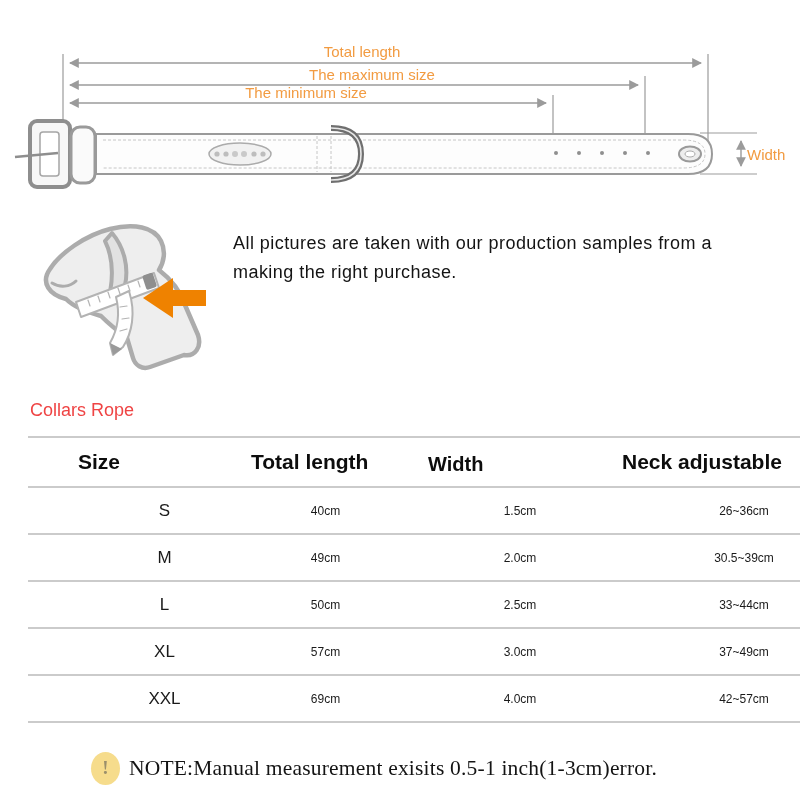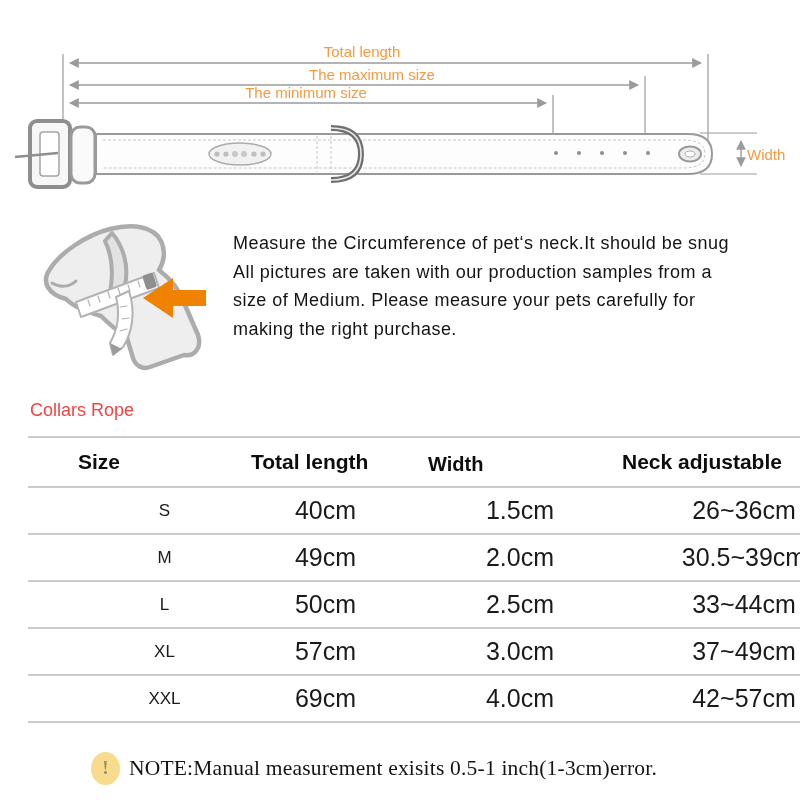--- a/index.html
+++ b/index.html
@@ -26,21 +26,21 @@
 
   
   .table-title{position:absolute;left:30px;top:400px;font-size:18px;color:#ef4444;}
   table.size-table{
     position:absolute;left:28px;top:436px;width:750px;
     border-collapse:collapse;table-layout:fixed;
   }
   table.size-table{border-top:2px solid #CBCBCB;}
   table.size-table tr{border-bottom:2px solid #CBCBCB;}
   table.size-table th{height:48px;font-size:21px;font-weight:bold;text-align:left;vertical-align:middle;color:#0d0d0d;padding:0;}
-  table.size-table td{height:45px;font-size:25px;text-align:center;vertical-align:middle;color:#1a1a1a;padding:0;}
+  table.size-table td{height:45px;font-size:12px;text-align:center;vertical-align:middle;color:#1a1a1a;padding:0;}
   table.size-table .c1{width:173px;}
   table.size-table .c2{width:149px;}
   table.size-table .c3{width:184px;}
   table.size-table .c4{width:244px;}
   table.size-table .c1{padding-left:50px;}
   table.size-table .c2{padding-right:28px;}
   table.size-table .c3{padding-right:10px;}
   table.size-table .c4{padding-right:52px;}
   table.size-table td.c1{font-size:17px;}
   .hdr-width{display:inline-block;font-size:20px;position:relative;top:2px;}
@@ -162,23 +162,21 @@
         </g>
         <polygon points="80,136 92,142 83,148" fill="#9A9A9A"></polygon>
         <rect x="114" y="67" width="11" height="15" rx="2" transform="rotate(-18 119 74)" fill="#8F8F8F"></rect>
       </g>
 
       <polygon points="176,83 143,83 143,71 113,91 143,111 143,99 176,99" fill="#EF8200" stroke="none"></polygon>
     </g>
   </svg>
 
   <div class="measure-text">
-    <div>Measure the Circumference of pet‘s neck.It should be snug</div>
     <div>All pictures are taken with our production samples from a</div>
-    <div>size of Medium. Please measure your pets carefully for</div>
     <div>making the right purchase.</div>
   </div>
 
   <div class="table-title">Collars Rope</div>
 
   <table class="size-table">
     <thead>
       <tr>
         <th class="c1">Size</th>
         <th class="c2">Total length</th>

